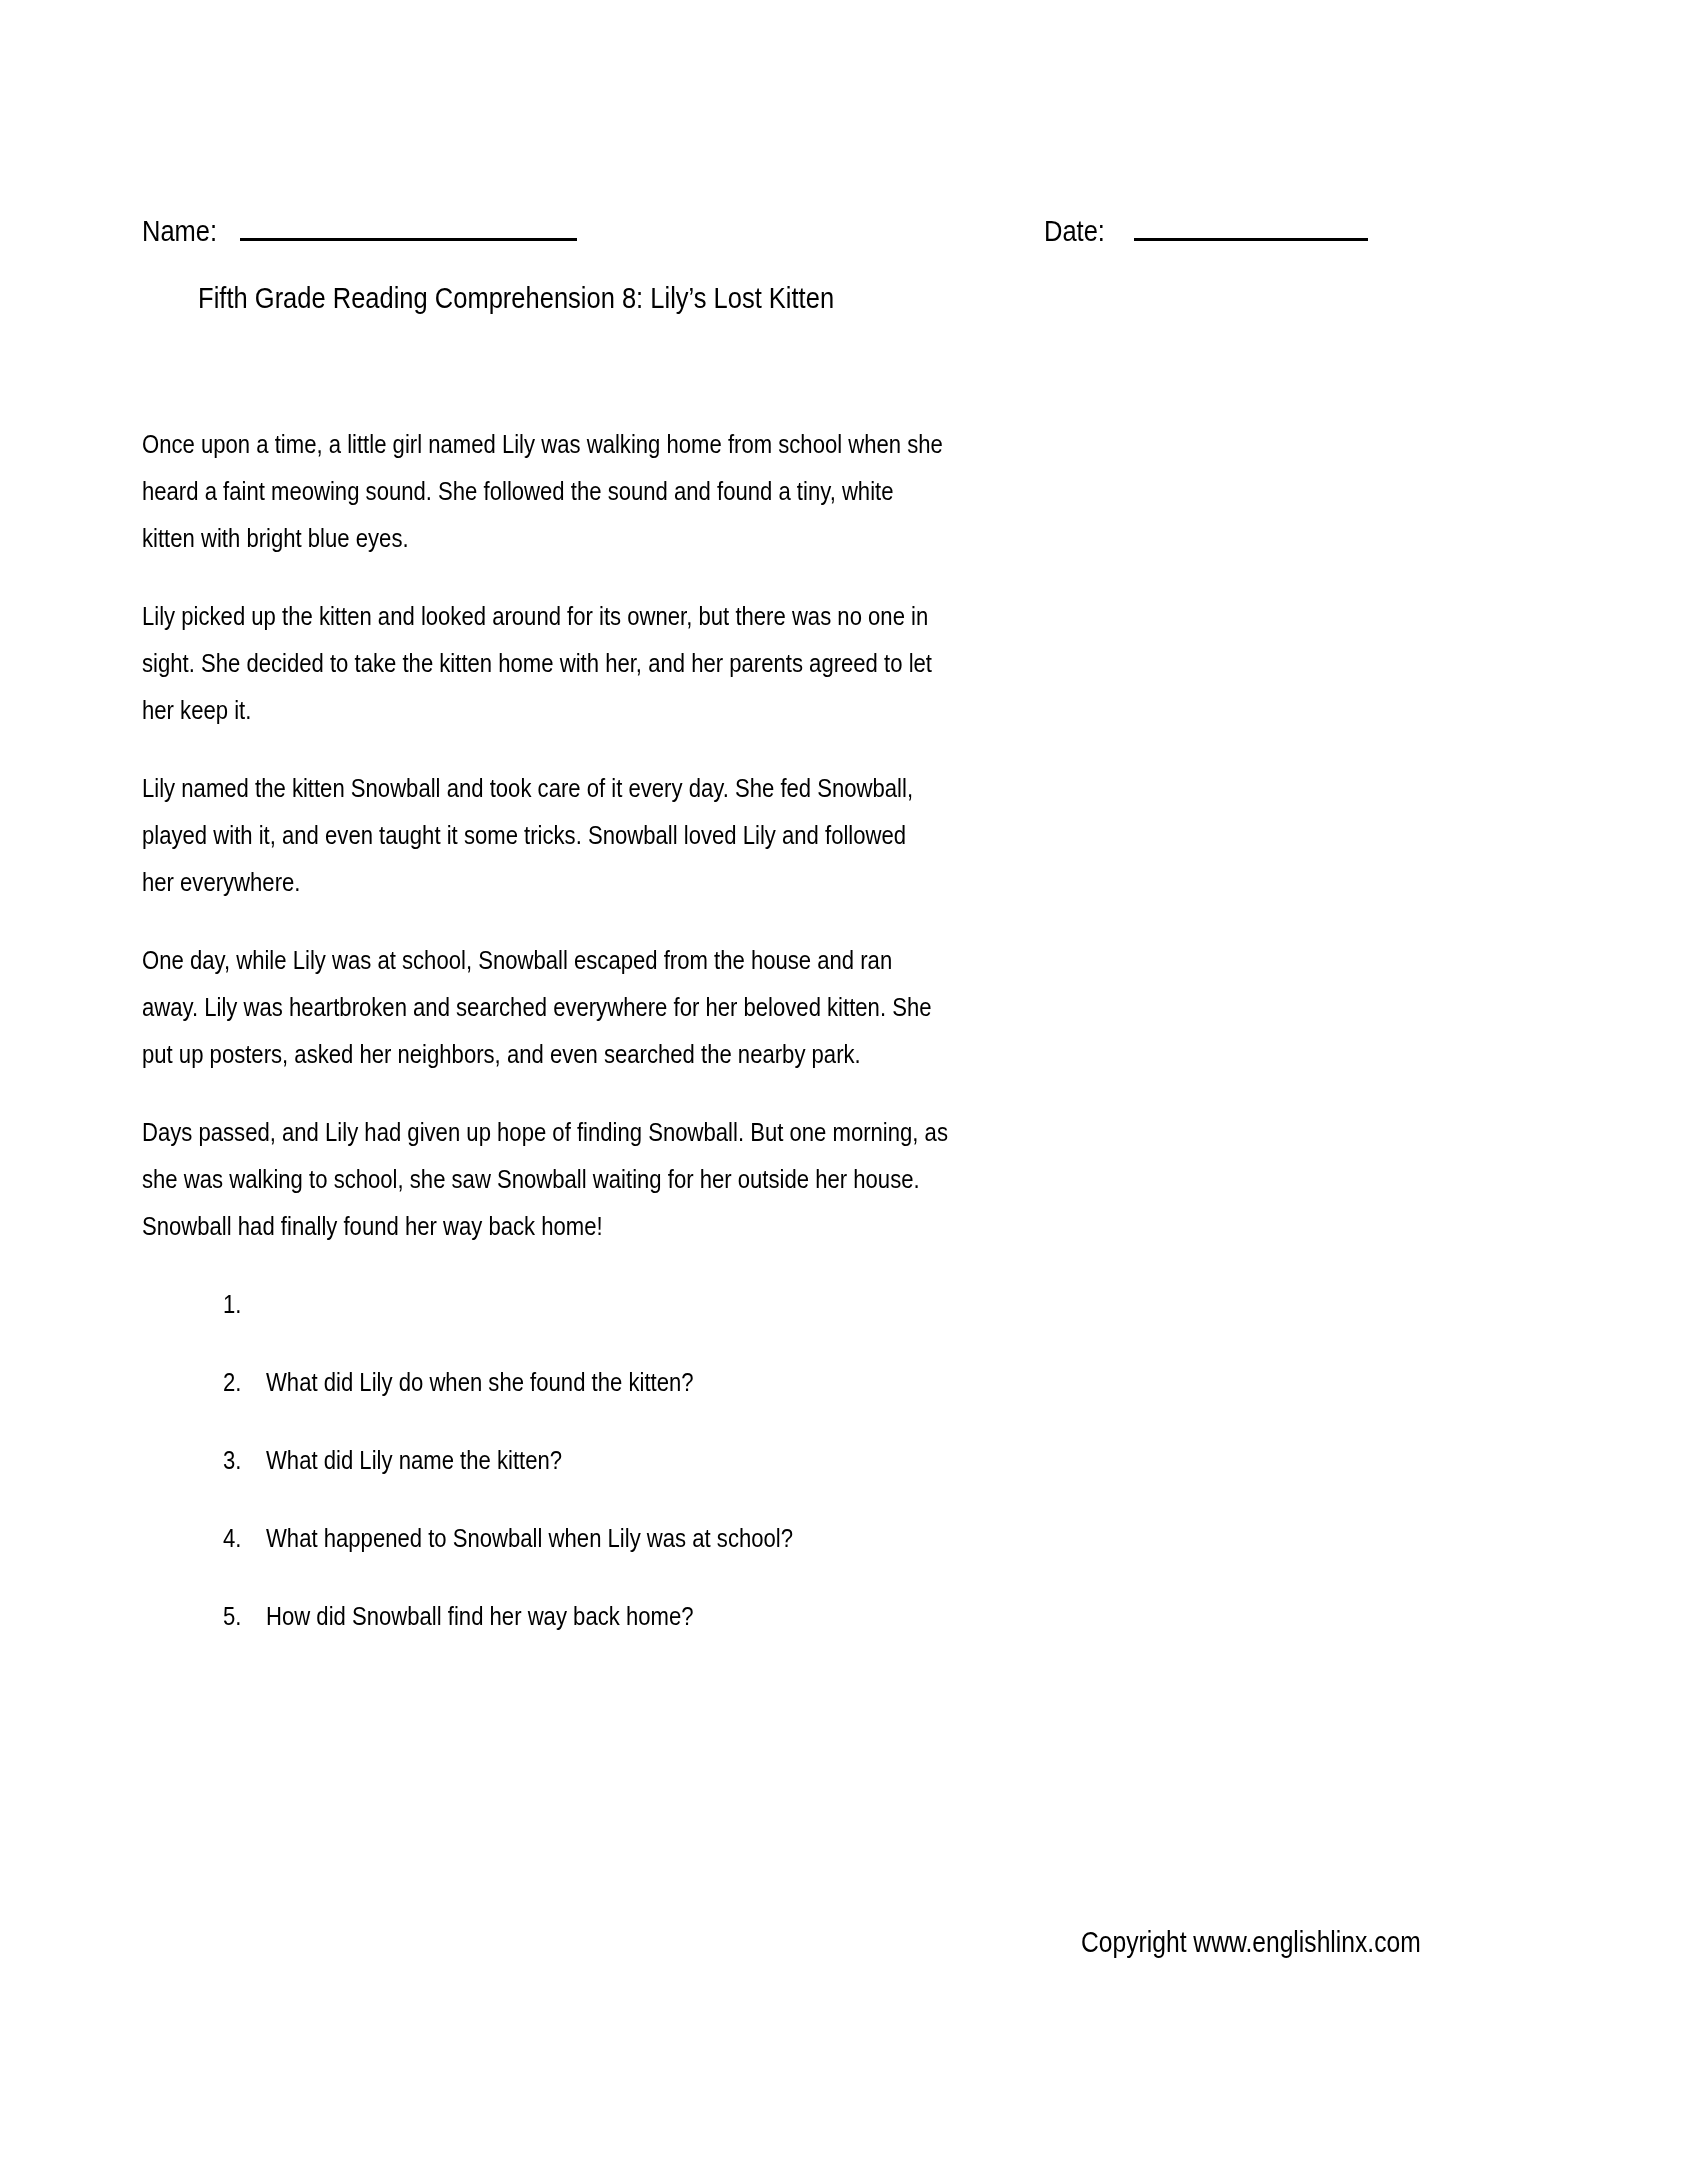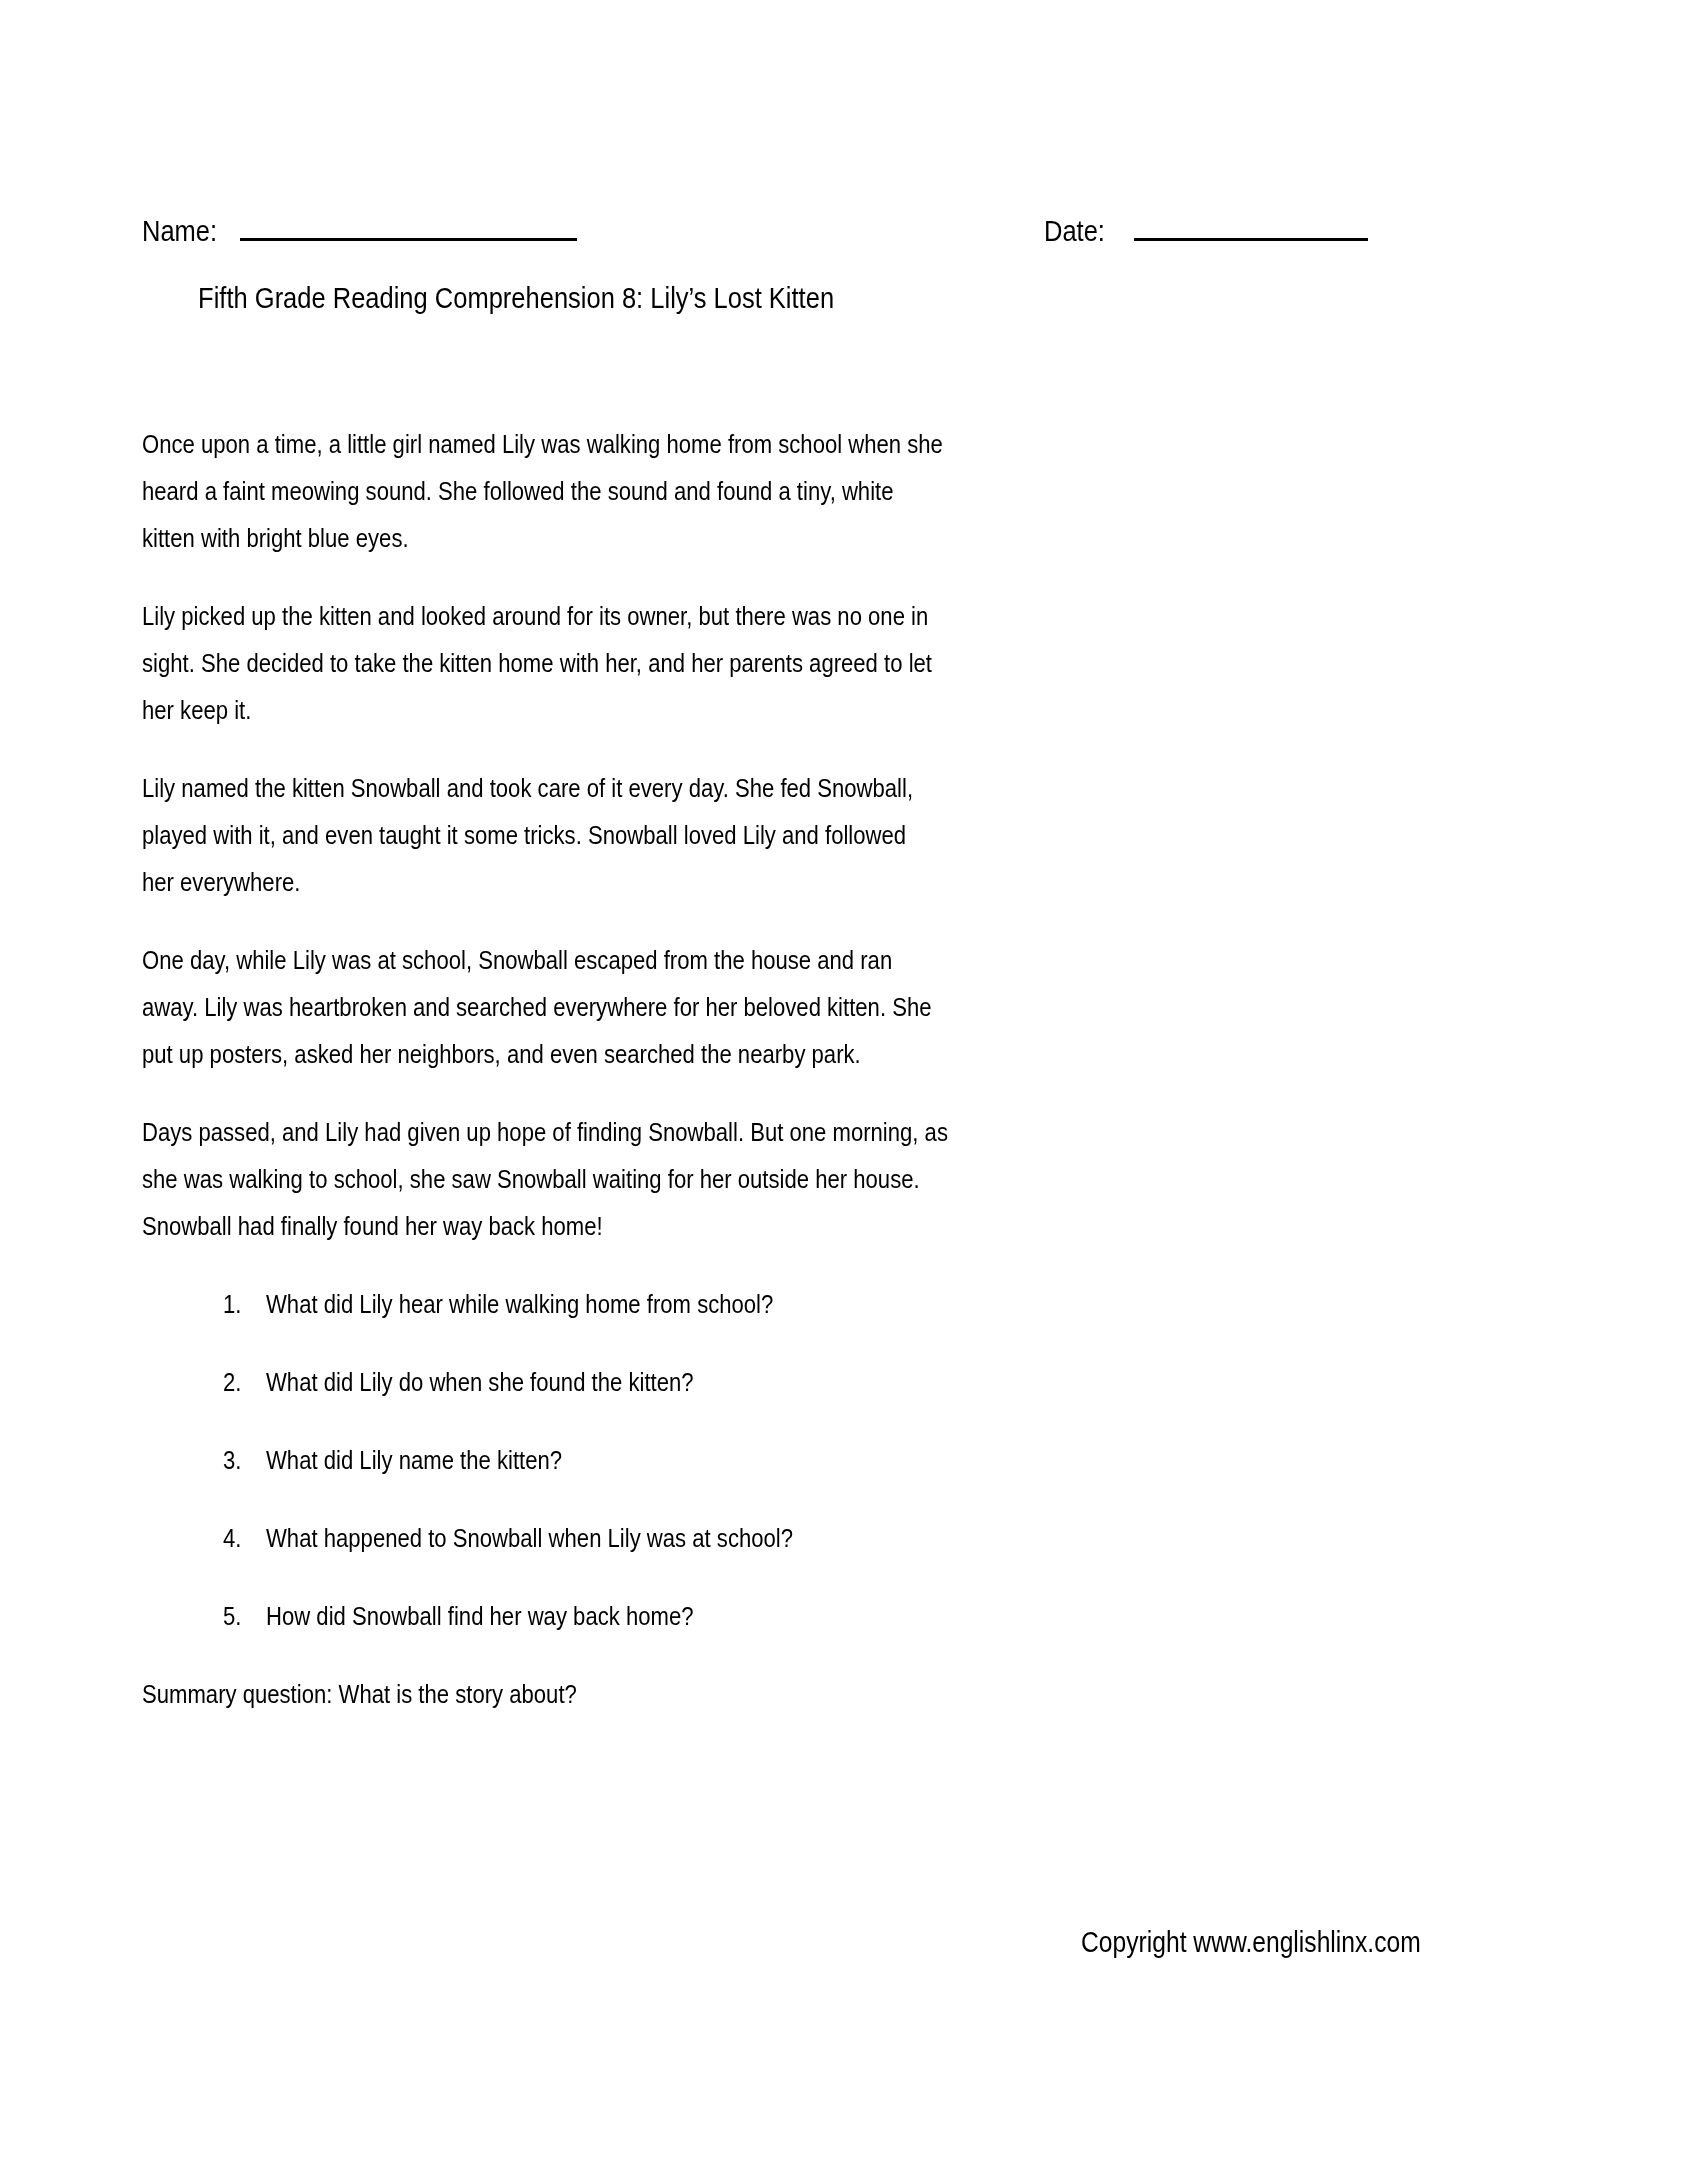--- a/index.html
+++ b/index.html
@@ -94,40 +94,38 @@
     <p class="para"><span class="txt">One day, while Lily was at school, Snowball escaped from the house and ran
 away. Lily was heartbroken and searched everywhere for her beloved kitten. She
 put up posters, asked her neighbors, and even searched the nearby park.</span></p>
     <p class="para"><span class="txt">Days passed, and Lily had given up hope of finding Snowball. But one morning, as
 she was walking to school, she saw Snowball waiting for her outside her house.
 Snowball had finally found her way back home!</span></p>
 
 
     <div class="qrow">
       <span class="qnum"><span class="txt">1.</span></span>
-      <span><span class="txt">What did Lily hear while walking home from school?</span></span>
     </div>
     <div class="qrow">
       <span class="qnum"><span class="txt">2.</span></span>
       <span><span class="txt">What did Lily do when she found the kitten?</span></span>
     </div>
     <div class="qrow">
       <span class="qnum"><span class="txt">3.</span></span>
       <span><span class="txt">What did Lily name the kitten?</span></span>
     </div>
     <div class="qrow">
       <span class="qnum"><span class="txt">4.</span></span>
       <span><span class="txt">What happened to Snowball when Lily was at school?</span></span>
     </div>
     <div class="qrow">
       <span class="qnum"><span class="txt">5.</span></span>
       <span><span class="txt">How did Snowball find her way back home?</span></span>
     </div>
 
-    <p class="para"><span class="txt">Summary question: What is the story about?</span></p>
 
   </div>
 
   <div class="copyright">
     <span class="txt">Copyright www.englishlinx.com</span>
   </div>
 
 </div>
 
 

